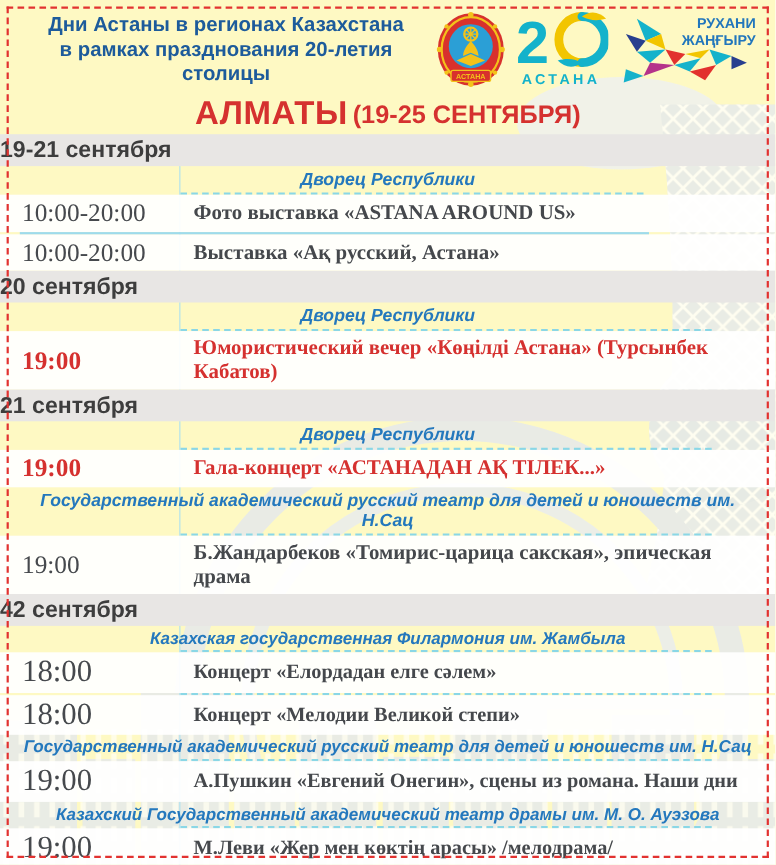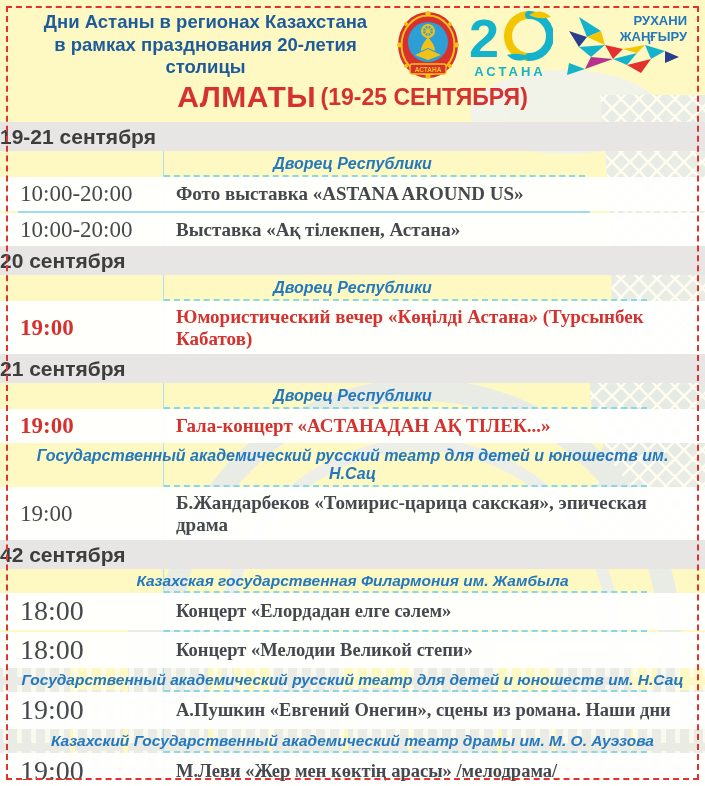--- a/index.html
+++ b/index.html
@@ -12,21 +12,21 @@
   .red-border{position:absolute;inset:6px;border:2px dashed #e23230;z-index:5;pointer-events:none;}
   .content{position:relative;z-index:2;padding-top:12px;}
 
   
   .top{display:flex;align-items:center;padding:0 16px 0 14px;height:66px;}
   .header-text{width:396px;text-align:center;color:#1d5b9b;font-weight:bold;
     font-size:18.5px;line-height:1.22;}
   .logos{display:flex;align-items:center;gap:8px;margin-left:auto;}
 
   
-  .title-line{text-align:center;color:#d5312f;font-weight:bold;margin:4px 0 6px;height:34px;line-height:28px;}
+  .title-line{text-align:center;color:#d5312f;font-weight:bold;margin:4px 0 6px;height:34px;line-height:44px;}
   .title-city{font-size:30px;letter-spacing:.5px;vertical-align:middle;}
   .title-dates{font-size:23px;vertical-align:middle;}
 
   
   .band{background:#e8e6e4;text-align:left;font-weight:bold;font-size:21px;
     color:#3d3d3d;padding:2px 0;line-height:25px;}
   .body{position:relative;}
   .body::before{content:"";position:absolute;left:163px;top:0;bottom:0;width:1px;
     background:#abe1f1;}
   .venue{position:relative;text-align:center;color:#2478bd;font-weight:bold;
@@ -163,21 +163,21 @@
       <div class="body">
         <div class="venue">Дворец Республики</div>
         <div class="dash short"></div>
         <div class="row">
           <div class="time">10:00-20:00</div>
           <div class="event">Фото выставка «ASTANA AROUND US»</div>
         </div>
         <div class="solid-sep"></div>
         <div class="row">
           <div class="time">10:00-20:00</div>
-          <div class="event">Выставка «Ақ тілекпен, Астана»</div>
+          <div class="event">Выставка «Ақ русский, Астана»</div>
         </div>
       </div>
     </section>
 
     <section>
       <div class="band">20 сентября</div>
       <div class="body">
         <div class="venue">Дворец Республики</div>
         <div class="dash"></div>
         <div class="row red">

